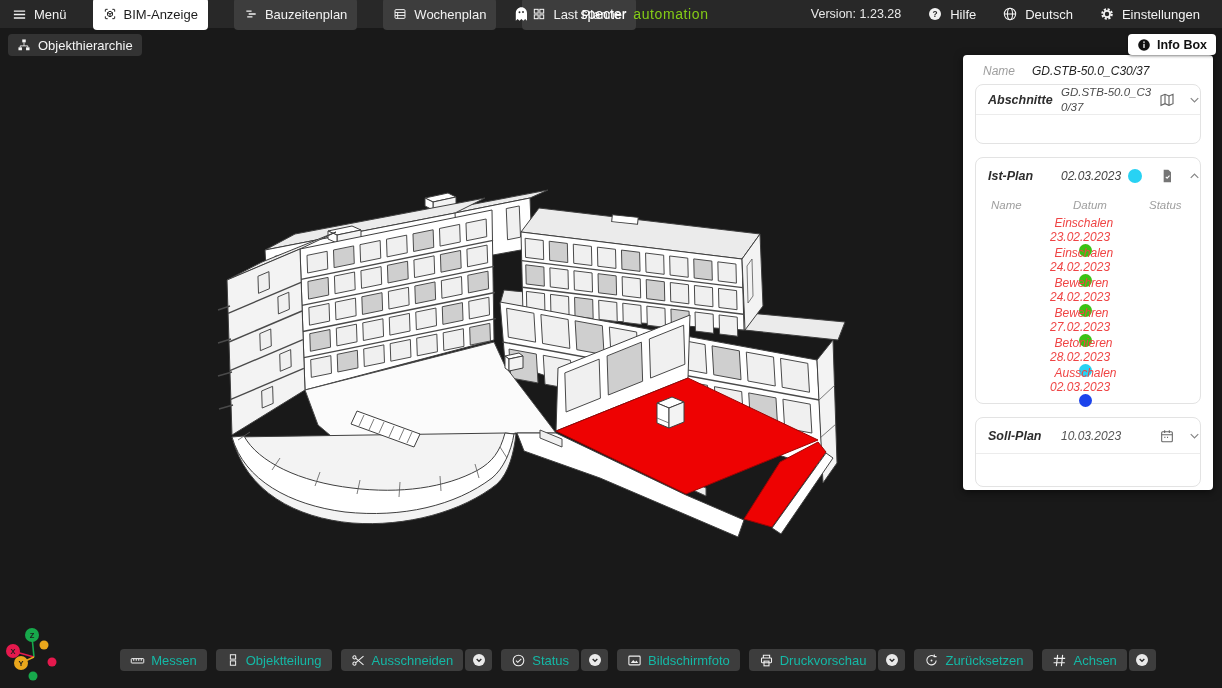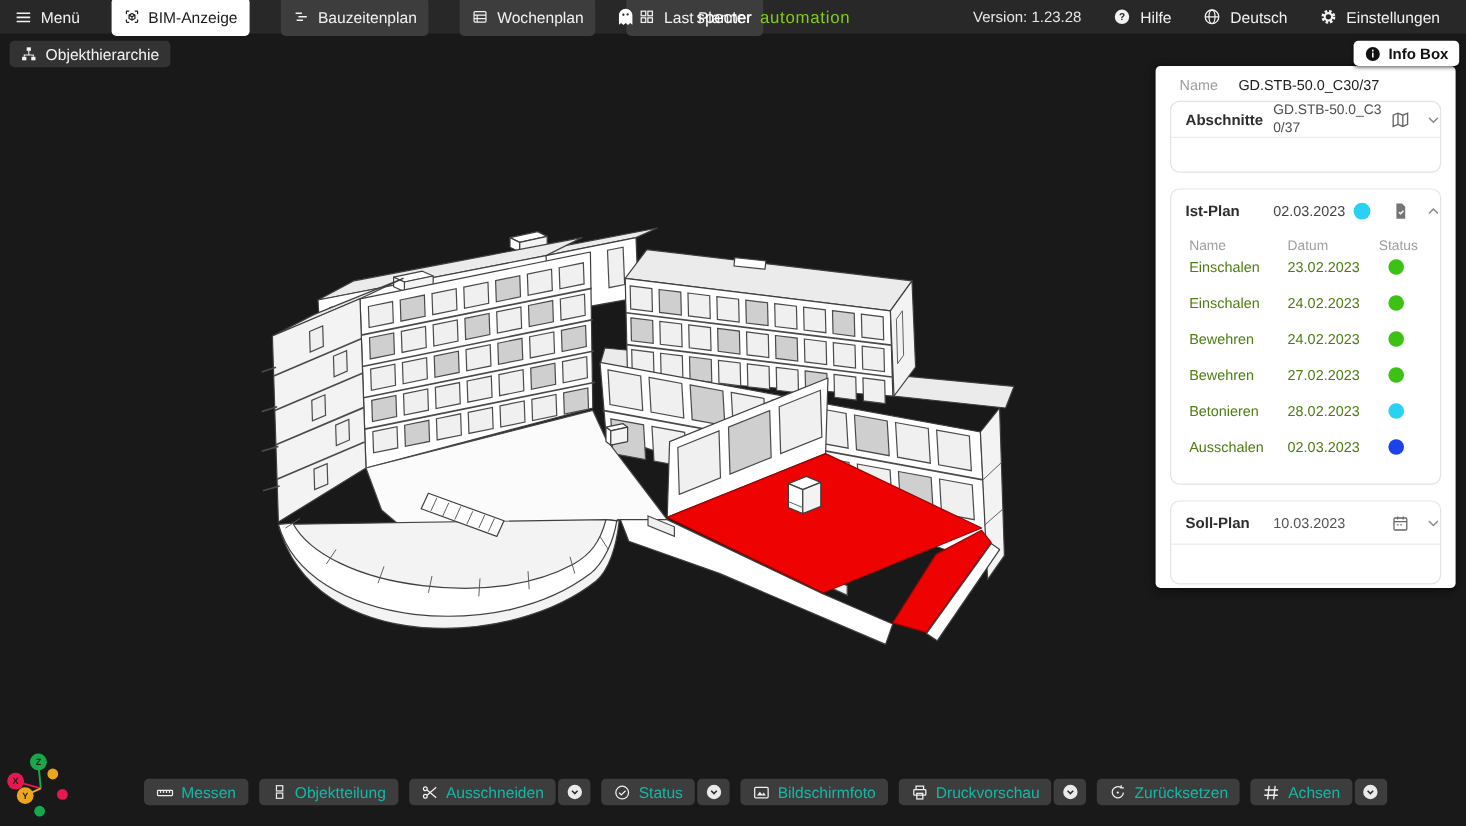--- a/index.html
+++ b/index.html
@@ -50,41 +50,41 @@
   .toolbar { position:absolute; bottom:17px; left:0; right:0; display:flex; justify-content:center;
     gap:9px; z-index:20; transform:translateX(27px); }
   .tool-group { display:flex; gap:2px; }
   .tool-btn { background:#3d3d3d; border-radius:4px; height:22px; display:flex; align-items:center;
     gap:6px; padding:0 10px; color:#14b8a6; font-size:13px; cursor:pointer; white-space:nowrap; }
   .tool-dd { background:#3d3d3d; border-radius:4px; height:22px; width:27px; display:flex;
     align-items:center; justify-content:center; cursor:pointer; }
 
   
   .panel { position:absolute; top:55px; right:9px; width:250px; height:435px; background:#ffffff;
-    border-radius:4px; z-index:22; box-shadow:0 2px 8px rgba(0,0,0,.55); font-size:12px; color:#333; }
+    border-radius:4px; z-index:22; box-shadow:0 2px 8px rgba(0,0,0,.55); font-size:12px; color:#333;font-style:italic; }
   .name-row { position:absolute; top:9px; left:20px; right:12px; display:flex; gap:17px; align-items:center; }
   .lbl-muted { color:#9e9e9e; font-size:12px; }
   .name-val { color:#1f1f1f; font-size:12px; }
   .card { position:absolute; left:12px; right:12px; border:1px solid #e3e3e3; border-radius:8px; background:#fff; }
   .card1 { top:29px; height:60px; }
   .card2 { top:102px; height:247px; }
   .card3 { top:362px; height:70px; }
   .crow { display:flex; align-items:center; padding:0 12px; position:relative; cursor:pointer; }
   .crow .blabel { font-weight:bold; font-size:12.5px; color:#2d2d2d; }
   .divider { border-top:1px solid #ececec; }
   .crow.h30 { height:29px; } .crow.h35 { height:35px; }
   .rowval { color:#4d4d4d; font-size:11.5px; position:absolute; left:97px; }
   .wrapval { width:95px; word-break:break-all; line-height:1.25; }
   .icon-slot { position:absolute; left:183px; top:50%; transform:translateY(-50%); }
   .chev-slot { position:absolute; left:211px; top:50%; transform:translateY(-50%); }
   .dot { border-radius:50%; width:13px; height:13px; display:inline-block; }
   .ist-dot { position:absolute; left:152px; top:50%; transform:translateY(-50%); width:14px; height:14px; }
   .thead { display:flex; height:22px; align-items:center; color:#9e9e9e; font-size:11.5px; }
   .thead .c1 { margin-left:15px; width:82px; } .thead .c2 { width:76px; } .thead .c3 { }
-  .trow { display:flex; height:30px; align-items:flex-start; font-size:12px; color:#4d7c0f; }
+  .trow { display:flex; height:30px; align-items:center; font-size:12px; color:#ef4444;flex-direction:column; }
   .trow .c1 { margin-left:15px; width:82px; } .trow .c2 { width:76px; }
   .trow .c3 { width:40px; display:flex; justify-content:center; margin-left:-6px; }
 </style>
 </head>
 <body>
 
 <div class="stage">
 
   <div class="topbar">
     <div class="tb-left">

